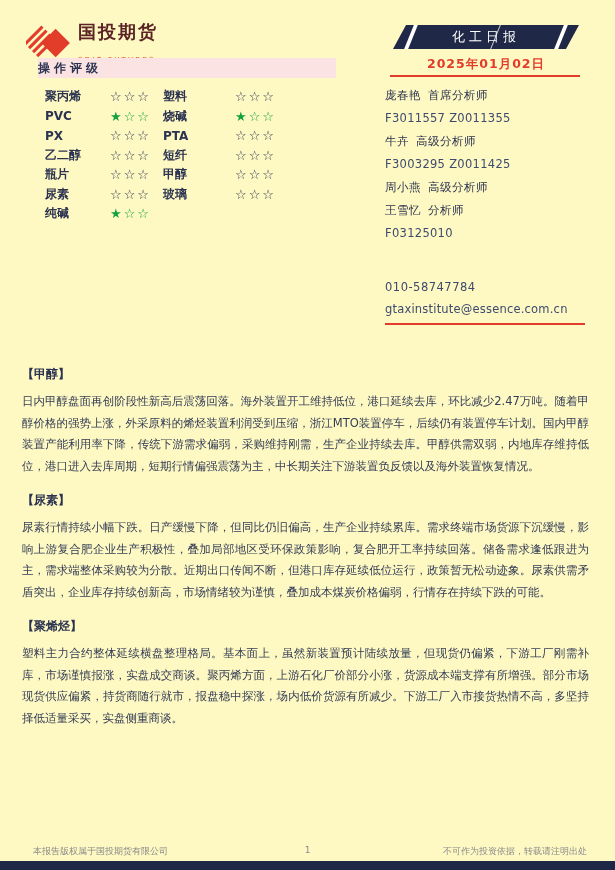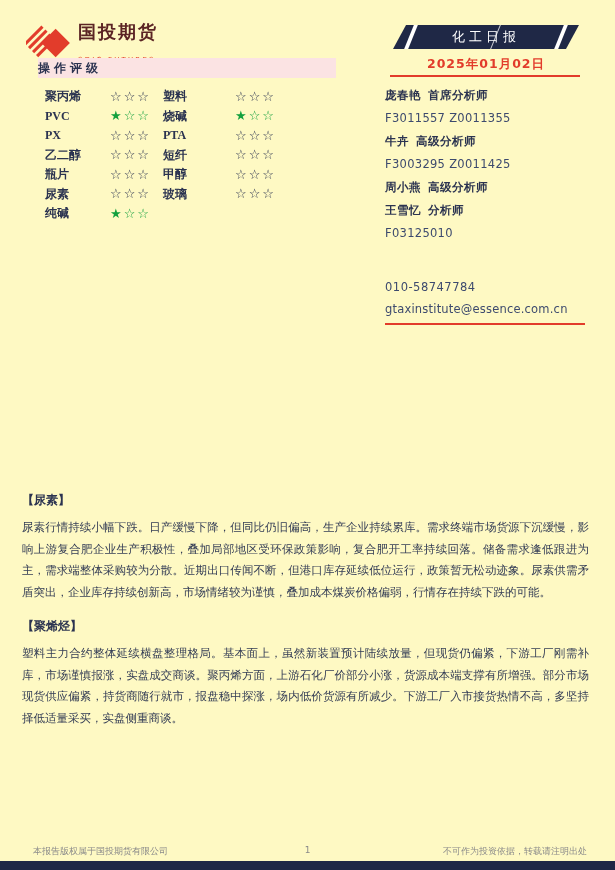--- a/index.html
+++ b/index.html
@@ -34,29 +34,29 @@
   .date-rule{position:absolute;left:390px;top:75px;width:190px;height:2px;background:#e23c2b;}
 
   
   .ratings-header{
     position:absolute;left:38px;top:58px;width:298px;height:20px;line-height:20px;
     background:#fbe3e3;color:#2b3350;font-weight:bold;font-size:12px;text-align:left;letter-spacing:4px;
   }
   .ratings-grid{
     position:absolute;left:45px;top:87px;
     display:grid;grid-template-columns:65px 53px 72px 70px;grid-auto-rows:19.5px;
-    font-size:12px;font-weight:bold;align-items:center;font-family:Liberation Serif, serif;
+    font-size:12px;font-weight:bold;align-items:center;
   }
   .rname{color:#2b3350;}
   .rstars{color:#2b3350;font-size:13px;letter-spacing:2px;font-weight:normal;}
   .rstars.green{color:#13a03e;}
 
   
   .analysts{position:absolute;left:385px;top:88px;width:205px;font-size:11.5px;}
-  .an-name{height:23px;font-weight:bold;color:#2b3350;letter-spacing:.5px;}
+  .an-name{height:23px;font-weight:normal;color:#2b3350;letter-spacing:.5px;}
   .an-name .an-title{margin-left:7px;}
   .an-code{height:23px;color:#3d4a6e;letter-spacing:.3px;}
   .an-phone{height:22px;margin-top:31px;color:#3d4a6e;letter-spacing:.5px;}
   .an-email{height:14px;color:#3d4a6e;letter-spacing:.2px;}
   .an-rule{margin-top:7px;height:2px;background:#e23c2b;width:200px;}
 
   
   .report-section{position:absolute;left:22px;width:567px;}
   .sec-methanol{top:366px;}
   .sec-urea{top:492px;}
@@ -160,20 +160,24 @@
     <div class="an-name">
       <span>王雪忆</span><span class="an-title">分析师</span>
     </div>
     <div class="an-code">F03125010</div>
 
     <div class="an-phone">010-58747784</div>
     <div class="an-email">gtaxinstitute@essence.com.cn</div>
     <div class="an-rule"></div>
   </div>
 
+  <section class="report-section sec-methanol">
+    <h3>【甲醇】</h3>
+    <p>日内甲醇盘面再创阶段性新高后震荡回落。海外装置开工维持低位，港口延续去库，环比减少2.47万吨。随着甲醇价格的强势上涨，外采原料的烯烃装置利润受到压缩，浙江MTO装置停车，后续仍有装置停车计划。国内甲醇装置产能利用率下降，传统下游需求偏弱，采购维持刚需，生产企业持续去库。甲醇供需双弱，内地库存维持低位，港口进入去库周期，短期行情偏强震荡为主，中长期关注下游装置负反馈以及海外装置恢复情况。</p>
+  </section>
 
   <section class="report-section sec-urea">
     <h3>【尿素】</h3>
     <p>尿素行情持续小幅下跌。日产缓慢下降，但同比仍旧偏高，生产企业持续累库。需求终端市场货源下沉缓慢，影响上游复合肥企业生产积极性，叠加局部地区受环保政策影响，复合肥开工率持续回落。储备需求逢低跟进为主，需求端整体采购较为分散。近期出口传闻不断，但港口库存延续低位运行，政策暂无松动迹象。尿素供需矛盾突出，企业库存持续创新高，市场情绪较为谨慎，叠加成本煤炭价格偏弱，行情存在持续下跌的可能。</p>
   </section>
 
   <section class="report-section sec-polyolefin">
     <h3>【聚烯烃】</h3>
     <p>塑料主力合约整体延续横盘整理格局。基本面上，虽然新装置预计陆续放量，但现货仍偏紧，下游工厂刚需补库，市场谨慎报涨，实盘成交商谈。聚丙烯方面，上游石化厂价部分小涨，货源成本端支撑有所增强。部分市场现货供应偏紧，持货商随行就市，报盘稳中探涨，场内低价货源有所减少。下游工厂入市接货热情不高，多坚持择低适量采买，实盘侧重商谈。</p>
   </section>

